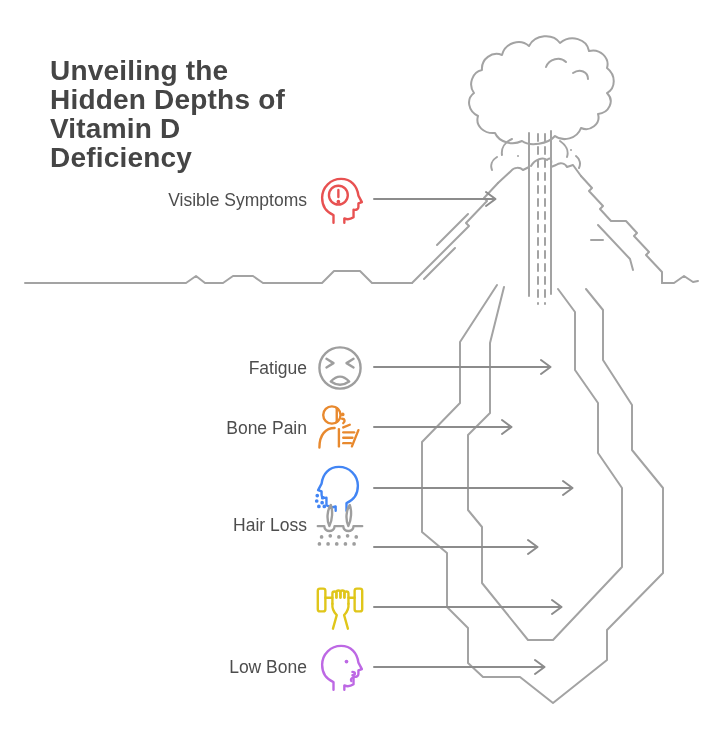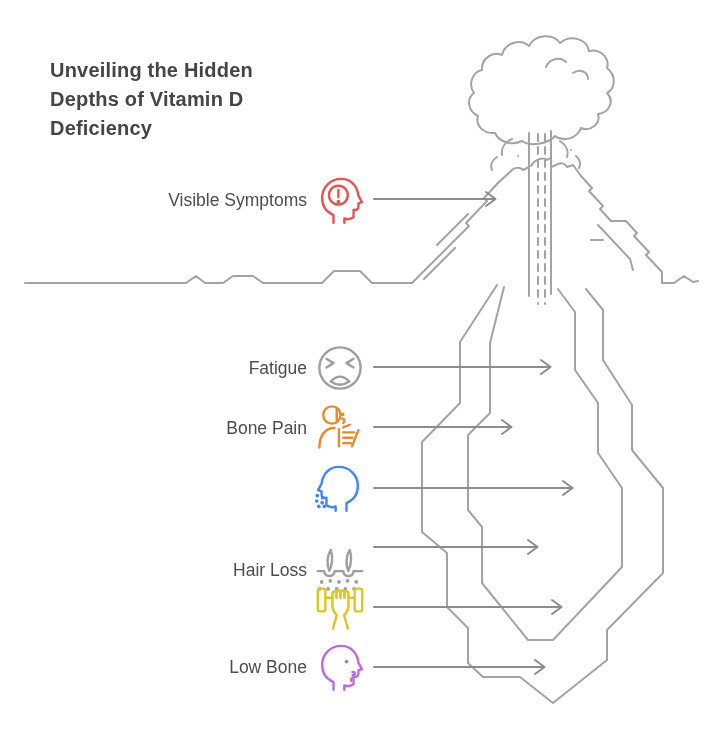--- a/index.html
+++ b/index.html
@@ -2,21 +2,21 @@
 <html><head>
 <meta charset="utf-8">
 <style>
   html,body{margin:0;padding:0}
   body{
     width:720px;height:752px;position:relative;background:#ffffff;
     font-family:"Liberation Sans",sans-serif;overflow:hidden;
   }
   .title{
     position:absolute;left:50px;top:56px;width:252px;
-    font-size:20px;font-weight:bold;line-height:29px;
+    font-size:28px;font-weight:bold;line-height:29px;
     color:#454545;letter-spacing:.2px;
   }
   .row{
     position:absolute;right:354px;height:52px;
     display:flex;align-items:center;gap:7px;
   }
   .row .label{font-size:17.5px;color:#4d4d4d;white-space:nowrap}
   .icon{width:52px;height:52px;flex:0 0 auto}
   .icon *{fill:none;stroke-width:2.2;stroke-linecap:round;stroke-linejoin:round}
   .icon .dot{stroke-width:3.4}
@@ -99,21 +99,21 @@
   </svg>
 </div>
 
 <div class="row" style="top:462px">
   <svg class="icon" viewBox="0 0 48 48" stroke="#4285f4">
     <path d="M30,45 V38 C37,35 40.5,29 40.5,22 C40.5,12 32.5,4.5 23,4.5 C14,4.5 8,11 7,20 L3.8,26 L7,27.2 L7,30.5 C7,32.5 9,33.5 11.5,33 L11.5,40 C14.5,42 18,42 20,41 L20,45"></path>
     <path class="dot" d="M3,31 l0.01,0 M8,33 l0.01,0 M2.5,36 l0.01,0 M7.5,37.5 l0.01,0 M4.5,41 l0.01,0 M9.5,41 l0.01,0"></path>
   </svg>
 </div>
 
-<div class="row" style="top:544px">
+<div class="row" style="top:499px">
   <span class="label">Hair Loss</span>
   <svg class="icon" viewBox="0 0 48 48" stroke="#9e9e9e">
     <path d="M3.5,25 H9.5 C9.5,31 19,31 19,25 H27 C27,31 36.5,31 36.5,25 H44.5"></path>
     <path d="M14.2,25 C11.5,19 12,10.5 15.5,5.5 C17.5,11 17,19.5 14.2,25 Z"></path>
     <path d="M31.7,25 C29,19 29.5,10.5 33,5.5 C35,11 34.5,19.5 31.7,25 Z"></path>
     <path class="dot" d="M7,35 l0.01,0 M15,34 l0.01,0 M23,35 l0.01,0 M31,34 l0.01,0 M39,35 l0.01,0 M5,41.5 l0.01,0 M13,41.5 l0.01,0 M21,41.5 l0.01,0 M29,41.5 l0.01,0 M37,41.5 l0.01,0"></path>
   </svg>
 </div>
 
 <div class="row" style="top:581px">

